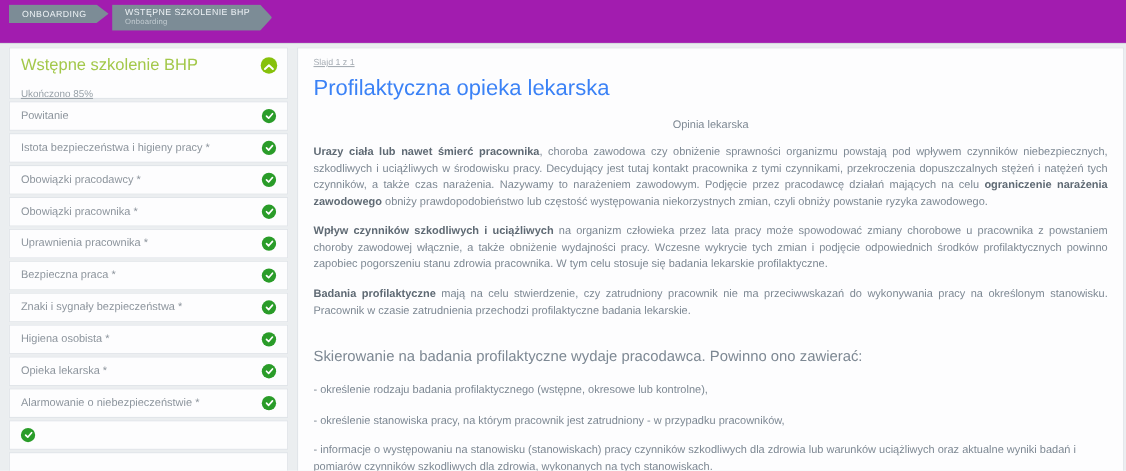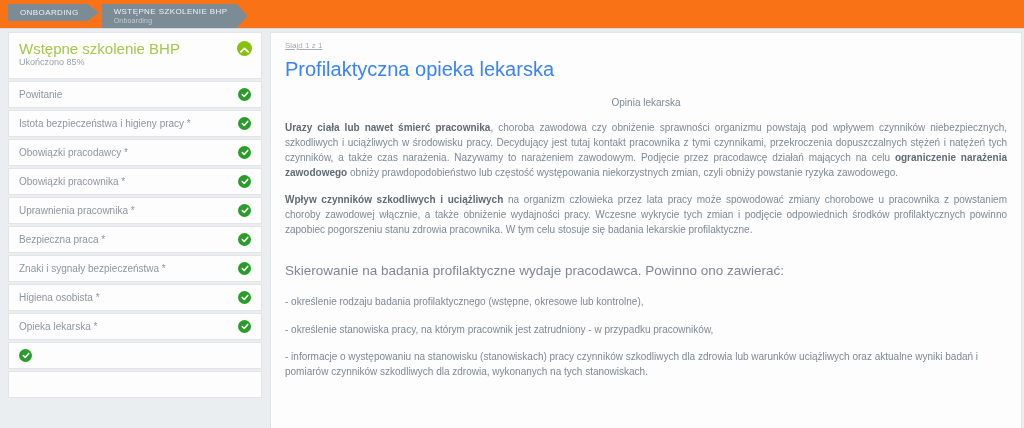--- a/index.html
+++ b/index.html
@@ -5,21 +5,21 @@
   * { margin:0; padding:0; box-sizing:border-box; }
   html,body { width:1024px; height:428px; overflow:hidden; }
   body {
     font-family:"Liberation Sans","DejaVu Sans",sans-serif;
     background:#ebeef0;
     color:#7d8893;
   }
 
   
   .topbar {
-    height:29px; background:#f97316;
+    height:40px; background:#a21caf;
     border-bottom:1px solid #d5dbdf;
     padding-left:8px;
     display:flex; align-items:flex-start;
   }
   .chip {
     background:#7c8c96; color:#edf2f5;
     margin-top:4px; margin-right:3px;
     font-size:8px; letter-spacing:.4px;
     padding:0 20px 0 12px;
     clip-path:polygon(0 0, calc(100% - 11px) 0, 100% 50%, calc(100% - 11px) 100%, 0 100%);
@@ -32,21 +32,21 @@
   .wrap { display:flex; align-items:flex-start; padding:3px 2px 0 8px; }
 
   
   .sidebar { width:254px; flex:0 0 254px; }
   .card {
     background:#fdfdfe; border:1px solid #e1e5e9;
     margin-bottom:2px; position:relative;
   }
   .side-head { height:47px; padding:7px 10px; }
   .side-title { font-size:15px; color:#a3c84a; font-weight:400; }
-  .side-progress { font-size:9px; color:#98a1a8; margin-top:0; }
+  .side-progress { font-size:9px; color:#98a1a8; margin-top:12px;text-decoration:underline; }
   .collapse-btn {
     position:absolute; right:9px; top:8px;
     width:15px; height:15px; border-radius:50%;
     background:#87c10c; border:none; cursor:pointer;
     display:flex; align-items:center; justify-content:center;
   }
   .side-item {
     height:27px; display:flex; align-items:center;
     padding:0 10px; font-size:10px; color:#8d959d;
     cursor:pointer;
@@ -169,40 +169,49 @@
     </div>
     <div class="card side-item">
       <span class="label">Opieka lekarska *</span>
       <span class="check">
           <svg width="8" height="7" viewBox="0 0 10 9">
             <path d="M1.5 4.5 L4 7 L8.5 1.8" stroke="#ffffff" stroke-width="2" fill="none" stroke-linecap="round" stroke-linejoin="round"></path>
           </svg>
         </span>
     </div>
     <div class="card side-item">
+      <span class="label">Alarmowanie o niebezpieczeństwie *</span>
+      <span class="check">
+          <svg width="8" height="7" viewBox="0 0 10 9">
+            <path d="M1.5 4.5 L4 7 L8.5 1.8" stroke="#ffffff" stroke-width="2" fill="none" stroke-linecap="round" stroke-linejoin="round"></path>
+          </svg>
+        </span>
+    </div>
+    <div class="card side-item">
       <span class="check">
           <svg width="8" height="7" viewBox="0 0 10 9">
             <path d="M1.5 4.5 L4 7 L8.5 1.8" stroke="#ffffff" stroke-width="2" fill="none" stroke-linecap="round" stroke-linejoin="round"></path>
           </svg>
         </span>
     </div>
     <div class="card side-item">
       
     </div>
   </div>
 
   <div class="main">
     <div class="slide-counter">Slajd 1 z 1</div>
     <h1 class="page-title">Profilaktyczna opieka lekarska</h1>
     <div class="subtitle">Opinia lekarska</div>
 
     <p class="body"><b>Urazy ciała lub nawet śmierć pracownika</b><span>, choroba zawodowa czy obniżenie sprawności organizmu powstają pod wpływem czynników niebezpiecznych, szkodliwych i uciążliwych w środowisku pracy. Decydujący jest tutaj kontakt pracownika z tymi czynnikami, przekroczenia dopuszczalnych stężeń i natężeń tych czynników, a także czas narażenia. Nazywamy to narażeniem zawodowym. Podjęcie przez pracodawcę działań mających na celu </span><b>ograniczenie narażenia zawodowego</b><span> obniży prawdopodobieństwo lub częstość występowania niekorzystnych zmian, czyli obniży powstanie ryzyka zawodowego.</span></p>
 
     <p class="body"><b>Wpływ czynników szkodliwych i uciążliwych</b><span> na organizm człowieka przez lata pracy może spowodować zmiany chorobowe u pracownika z powstaniem choroby zawodowej włącznie, a także obniżenie wydajności pracy. Wczesne wykrycie tych zmian i podjęcie odpowiednich środków profilaktycznych powinno zapobiec pogorszeniu stanu zdrowia pracownika. W tym celu stosuje się badania lekarskie profilaktyczne.</span></p>
 
+    <p class="body"><b>Badania profilaktyczne</b><span> mają na celu stwierdzenie, czy zatrudniony pracownik nie ma przeciwwskazań do wykonywania pracy na określonym stanowisku. Pracownik w czasie zatrudnienia przechodzi profilaktyczne badania lekarskie.</span></p>
 
     <div class="subhead">Skierowanie na badania profilaktyczne wydaje pracodawca. Powinno ono zawierać:</div>
 
     <div class="bullet first">- określenie rodzaju badania profilaktycznego (wstępne, okresowe lub kontrolne),</div>
     <div class="bullet">- określenie stanowiska pracy, na którym pracownik jest zatrudniony - w przypadku pracowników,</div>
     <div class="bullet">- informacje o występowaniu na stanowisku (stanowiskach) pracy czynników szkodliwych dla zdrowia lub warunków uciążliwych oraz aktualne wyniki badań i pomiarów czynników szkodliwych dla zdrowia, wykonanych na tych stanowiskach.</div>
   </div>
 
 </div>
 

